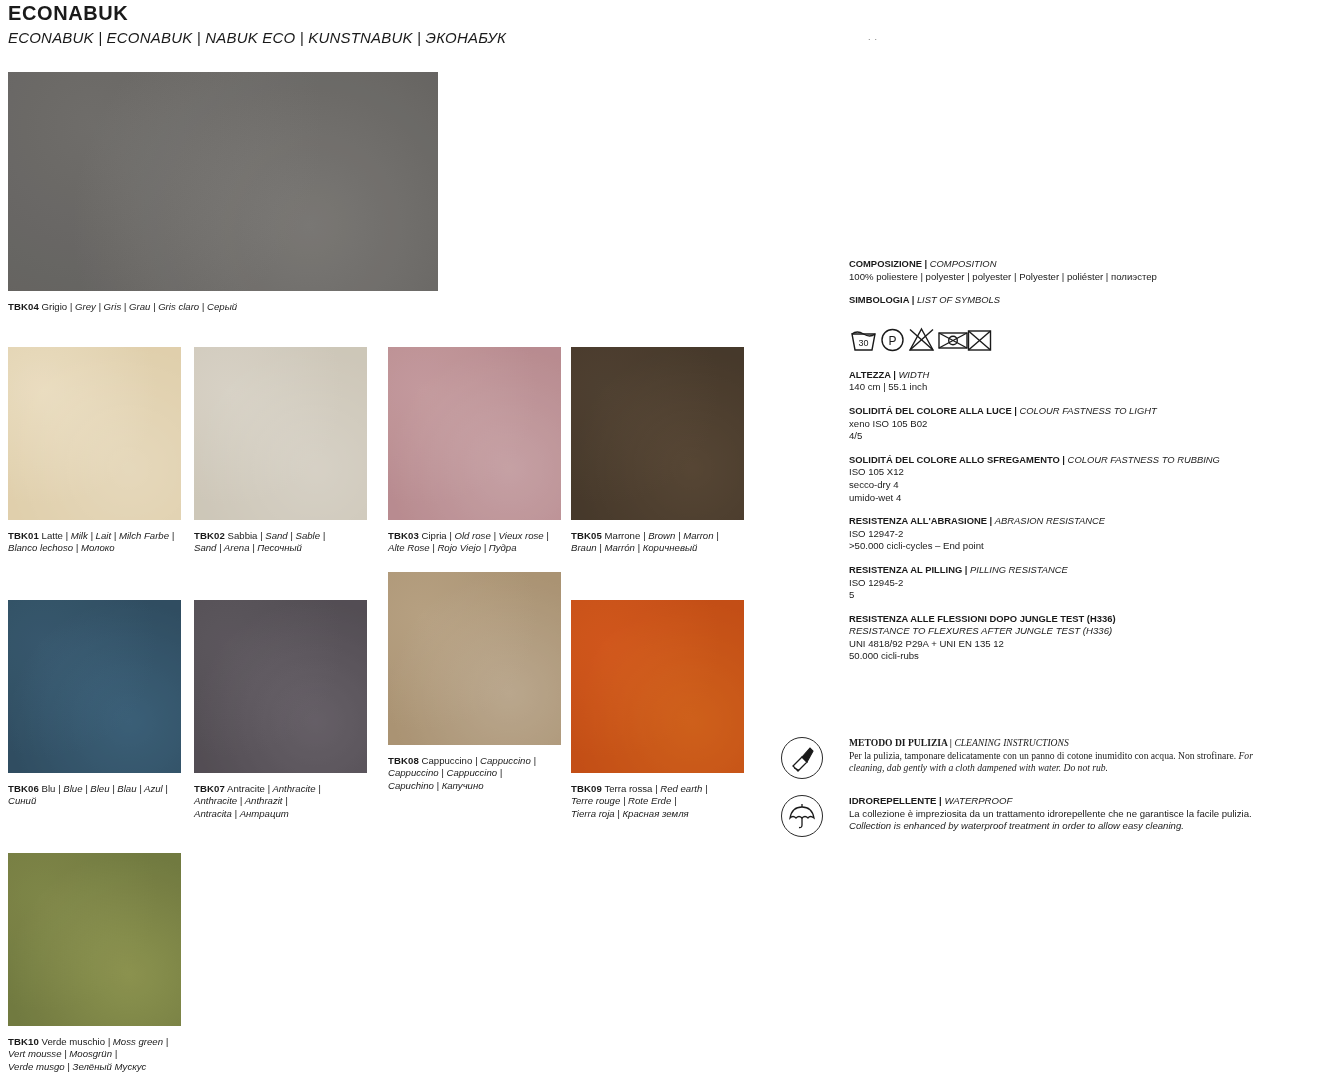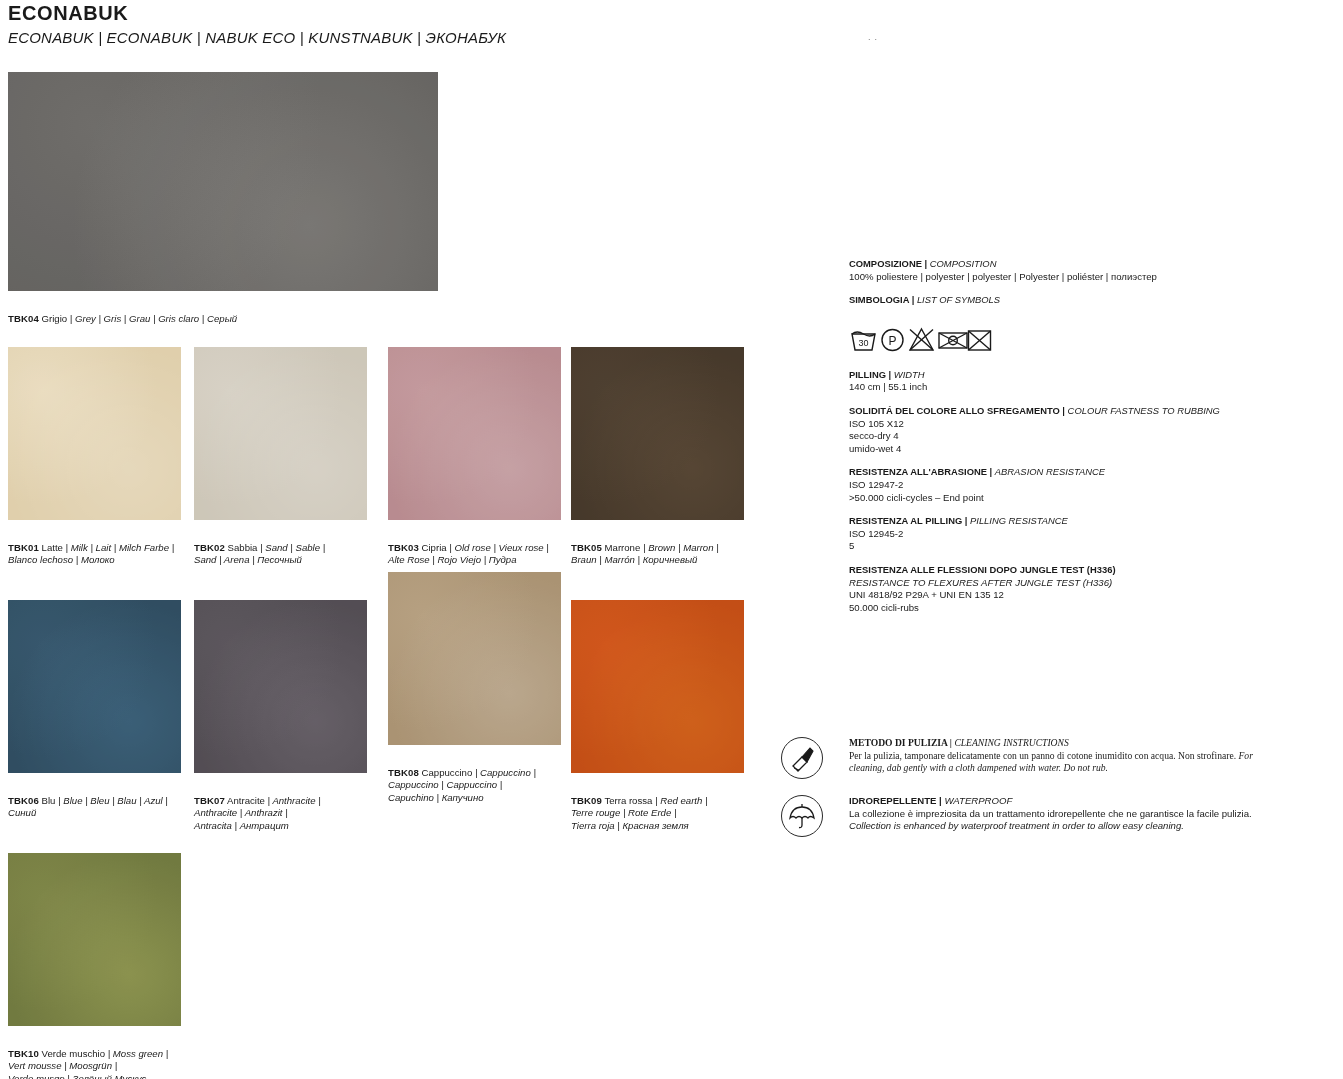--- a/index.html
+++ b/index.html
@@ -59,21 +59,21 @@
   }
   .swatch.big .chip {
     width: 430px;
     height: 219px;
   }
   .chip .tex {
     position: absolute;
     inset: 0;
   }
   .caption {
-    margin-top: 22px;
+    margin-top: 10px;
     font-size: 9.6px;
     line-height: 12.4px;
     width: 180px;
   }
   .swatch.big .caption { width: 430px; }
   .code {
     font-weight: bold;
     letter-spacing: 0.1px;
   }
   .it {
@@ -300,24 +300,29 @@
       <div class="hd"><span>COMPOSIZIONE |</span> <i>COMPOSITION</i></div>
       <span class="ln">100% poliestere | polyester | polyester | Polyester | poliéster | полиэстер</span>
     </div>
 
     <div class="blk" style="margin-bottom:62px;">
       <div class="hd"><span>SIMBOLOGIA |</span> <i>LIST OF SYMBOLS</i></div>
     </div>
 
 
     <div class="blk">
-      <div class="hd"><span>PILLING |</span> <i>WIDTH</i></div>
+      <div class="hd"><span>ALTEZZA |</span> <i>WIDTH</i></div>
       <span class="ln">140 cm | 55.1 inch</span>
     </div>
 
+    <div class="blk">
+      <div class="hd"><span>SOLIDITÁ DEL COLORE ALLA LUCE |</span> <i>COLOUR FASTNESS TO LIGHT</i></div>
+      <span class="ln">xeno ISO 105 B02</span>
+      <span class="ln">4/5</span>
+    </div>
 
     <div class="blk">
       <div class="hd"><span>SOLIDITÁ DEL COLORE ALLO SFREGAMENTO |</span> <i>COLOUR FASTNESS TO RUBBING</i></div>
       <span class="ln">ISO 105 X12</span>
       <span class="ln">secco-dry 4</span>
       <span class="ln">umido-wet 4</span>
     </div>
 
     <div class="blk">
       <div class="hd"><span>RESISTENZA ALL'ABRASIONE |</span> <i>ABRASION RESISTANCE</i></div>

